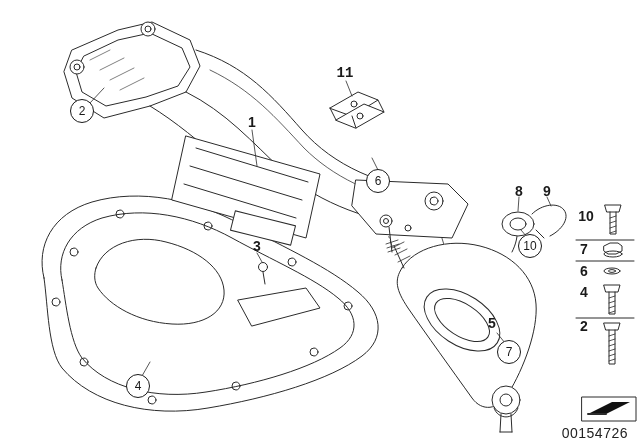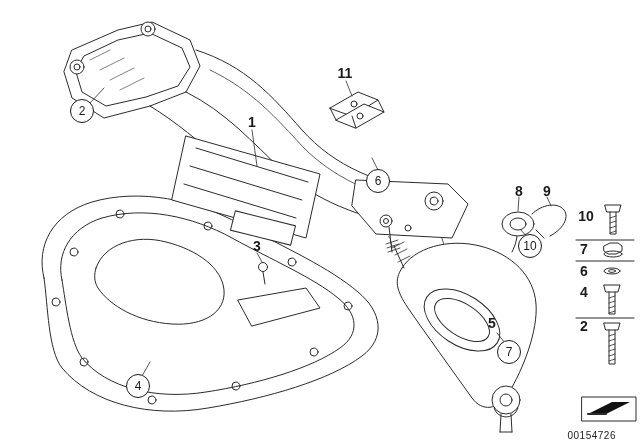--- a/index.html
+++ b/index.html
@@ -39,23 +39,23 @@
     transform: translate(-50%, -50%);
     font-size: 14px;
     font-weight: 700;
     color: #1a1a1a;
     cursor: pointer;
     line-height: 1;
     user-select: none;
   }
   .image-id {
     position: absolute;
-    right: 24px;
+    right: 12px;
     bottom: 7px;
-    font-size: 10px;
+    font-size: 14px;
     letter-spacing: 0.5px;
     color: #222222;
   }
 </style>
 </head>
 <body>
 
 <div class="stage">
 
   <svg width="640" height="448" viewBox="0 0 640 448" stroke="#2b2b2b" fill="none" stroke-width="1" stroke-linecap="round" stroke-linejoin="round">
@@ -195,21 +195,21 @@
   <div class="callout" style="left:252px; top:122px;">1</div>
   <div class="callout circled" style="left:82px;  top:111px;">2</div>
   <div class="callout" style="left:257px; top:246px;">3</div>
   <div class="callout circled" style="left:138px; top:386px;">4</div>
   <div class="callout" style="left:492px; top:323px;">5</div>
   <div class="callout circled" style="left:378px; top:181px;">6</div>
   <div class="callout circled" style="left:509px; top:352px;">7</div>
   <div class="callout" style="left:519px; top:191px;">8</div>
   <div class="callout" style="left:547px; top:191px;">9</div>
   <div class="callout circled" style="left:530px; top:246px;">10</div>
-  <div class="callout" style="left:345px; top:73px;">11</div>
+  <div class="callout" style="left:345px; top:73px;font-family:Liberation Mono, monospace;">11</div>
 
   <div class="fastener-label" style="left:586px; top:216px;">10</div>
   <div class="fastener-label" style="left:584px; top:249px;">7</div>
   <div class="fastener-label" style="left:584px; top:271px;">6</div>
   <div class="fastener-label" style="left:584px; top:292px;">4</div>
   <div class="fastener-label" style="left:584px; top:326px;">2</div>
 
   <div class="image-id">00154726</div>
 
 </div>

